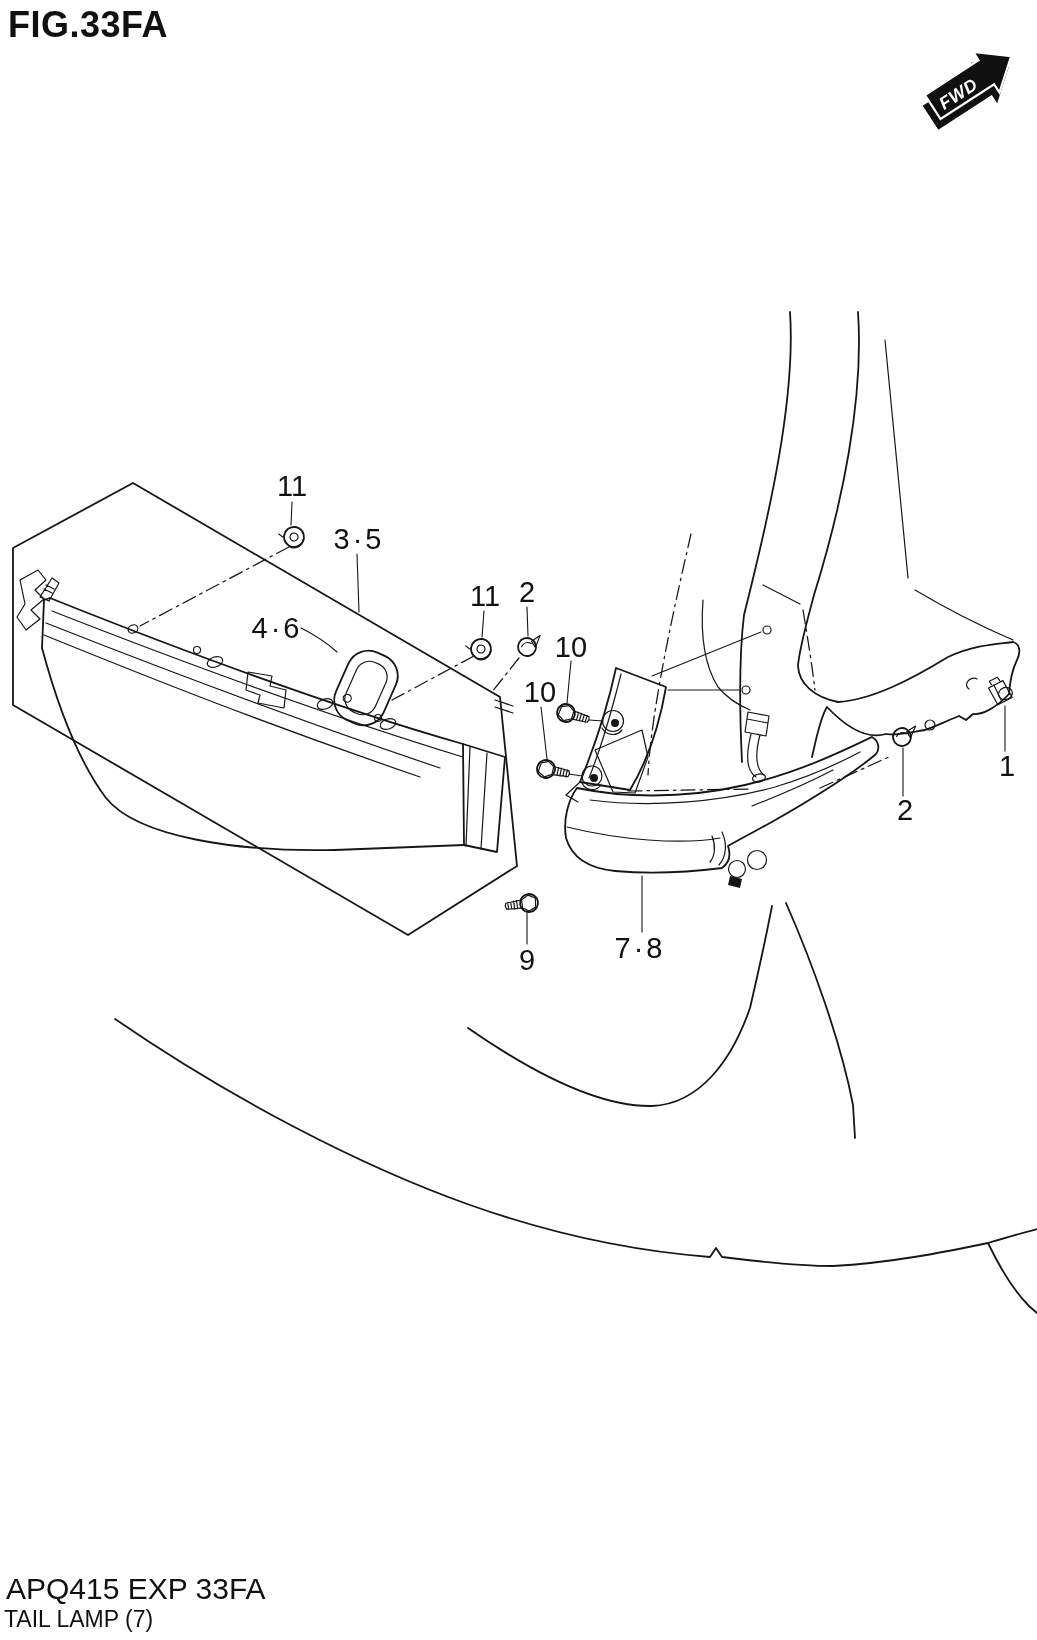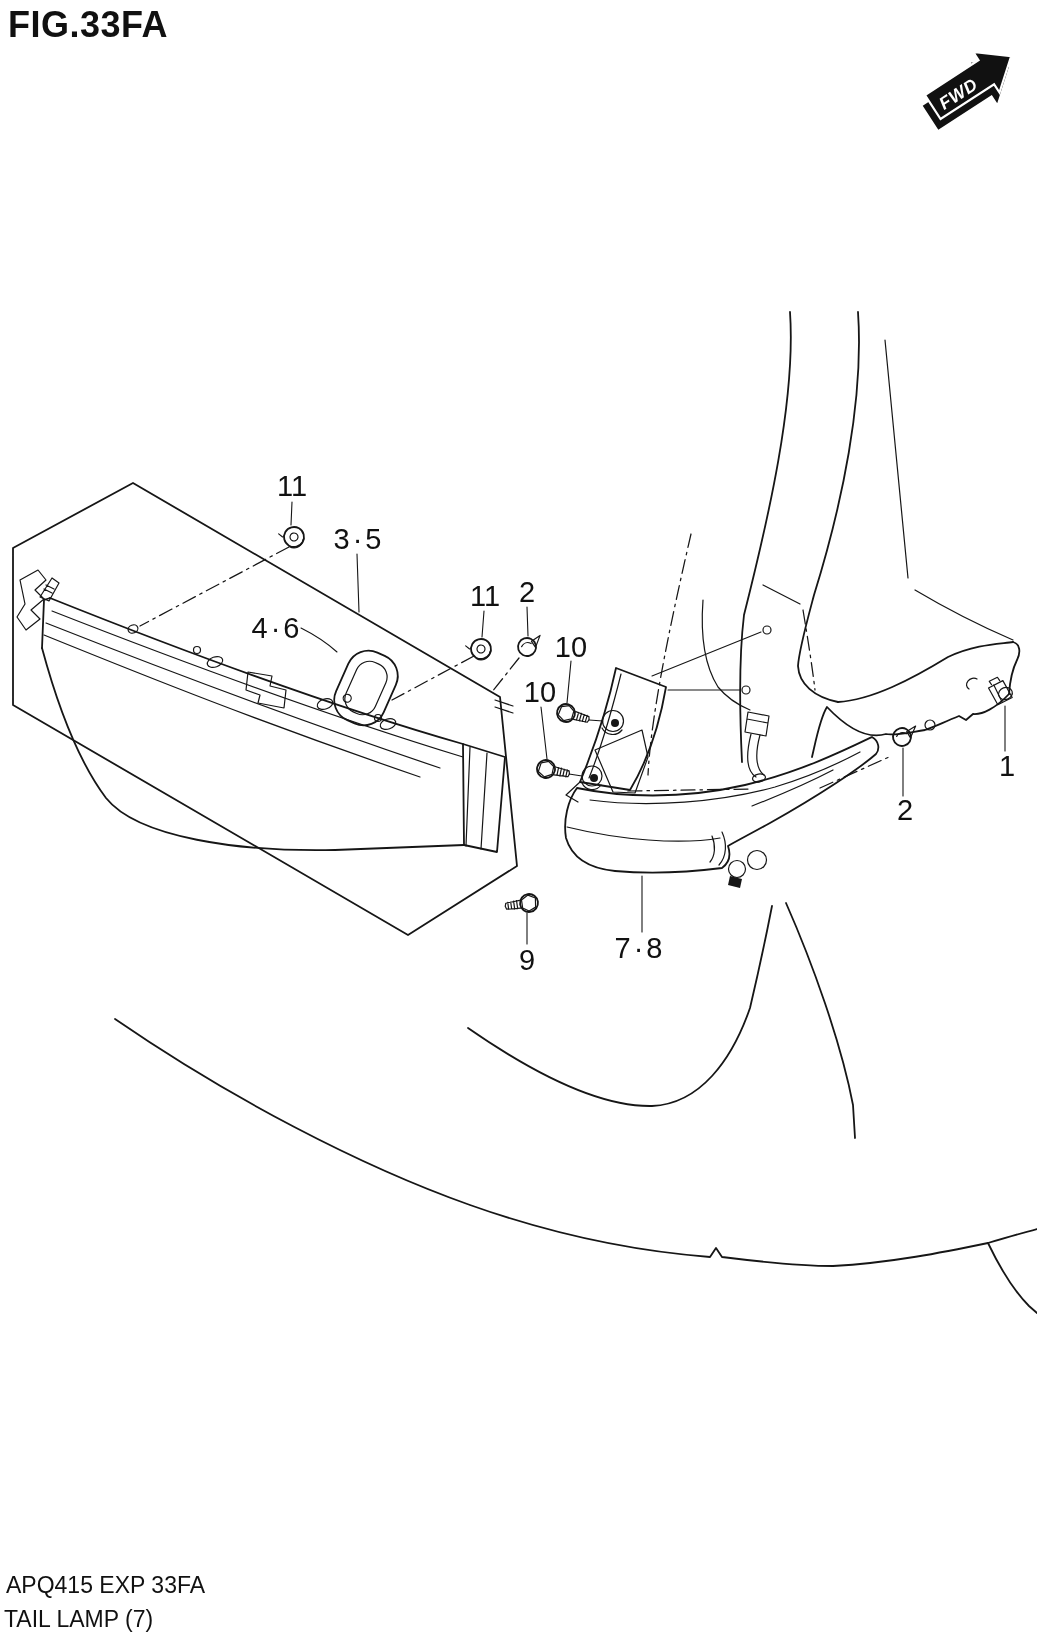--- a/index.html
+++ b/index.html
@@ -1,20 +1,20 @@
 <!DOCTYPE html>
 <html><head>
 <meta charset="utf-8">
 <style>
   html,body{margin:0;padding:0;background:#fff;}
   #page{position:relative;width:1037px;height:1640px;background:#fff;overflow:hidden;
         font-family:"Liberation Sans",sans-serif;color:#111;}
   #fig-title{position:absolute;left:8px;top:4px;font-size:36px;font-weight:600;
              letter-spacing:.5px;color:#111;}
-  #footer-code{position:absolute;left:6px;top:1572px;font-size:23px;color:#111;}
+  #footer-code{position:absolute;left:6px;top:1572px;font-size:30px;color:#111;}
   #footer-caption{position:absolute;left:4px;top:1606px;font-size:23px;color:#111;}
   svg{position:absolute;left:0;top:0;}
   .ln{fill:none;stroke:#161616;stroke-width:1.8;stroke-linecap:round;stroke-linejoin:round;}
   .thin{fill:none;stroke:#161616;stroke-width:1.2;stroke-linecap:round;stroke-linejoin:round;}
   .leader{fill:none;stroke:#161616;stroke-width:1.1;stroke-linecap:round;}
   .cline{fill:none;stroke:#161616;stroke-width:1.25;stroke-dasharray:14 5 2.5 5;stroke-linecap:round;}
   .callout{font-family:"Liberation Sans",sans-serif;font-size:29px;fill:#111;text-anchor:middle;}
   .fwd-text{font-family:"Liberation Sans",sans-serif;font-size:16px;font-style:italic;
             font-weight:bold;fill:#fff;letter-spacing:.5px;}
 </style>

